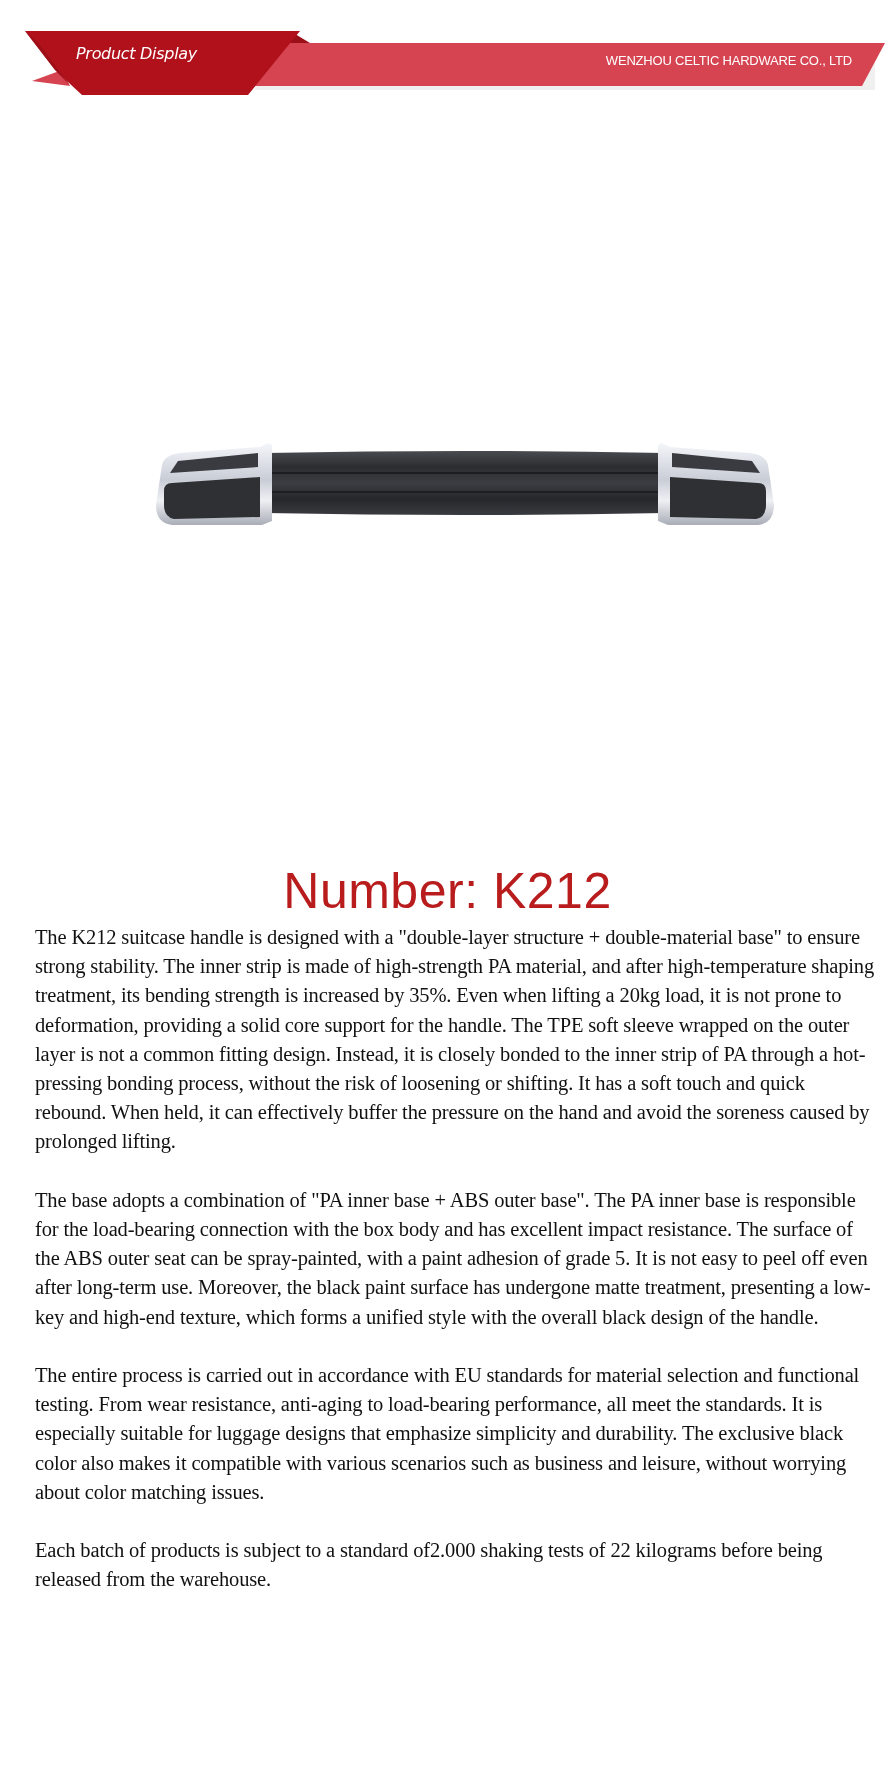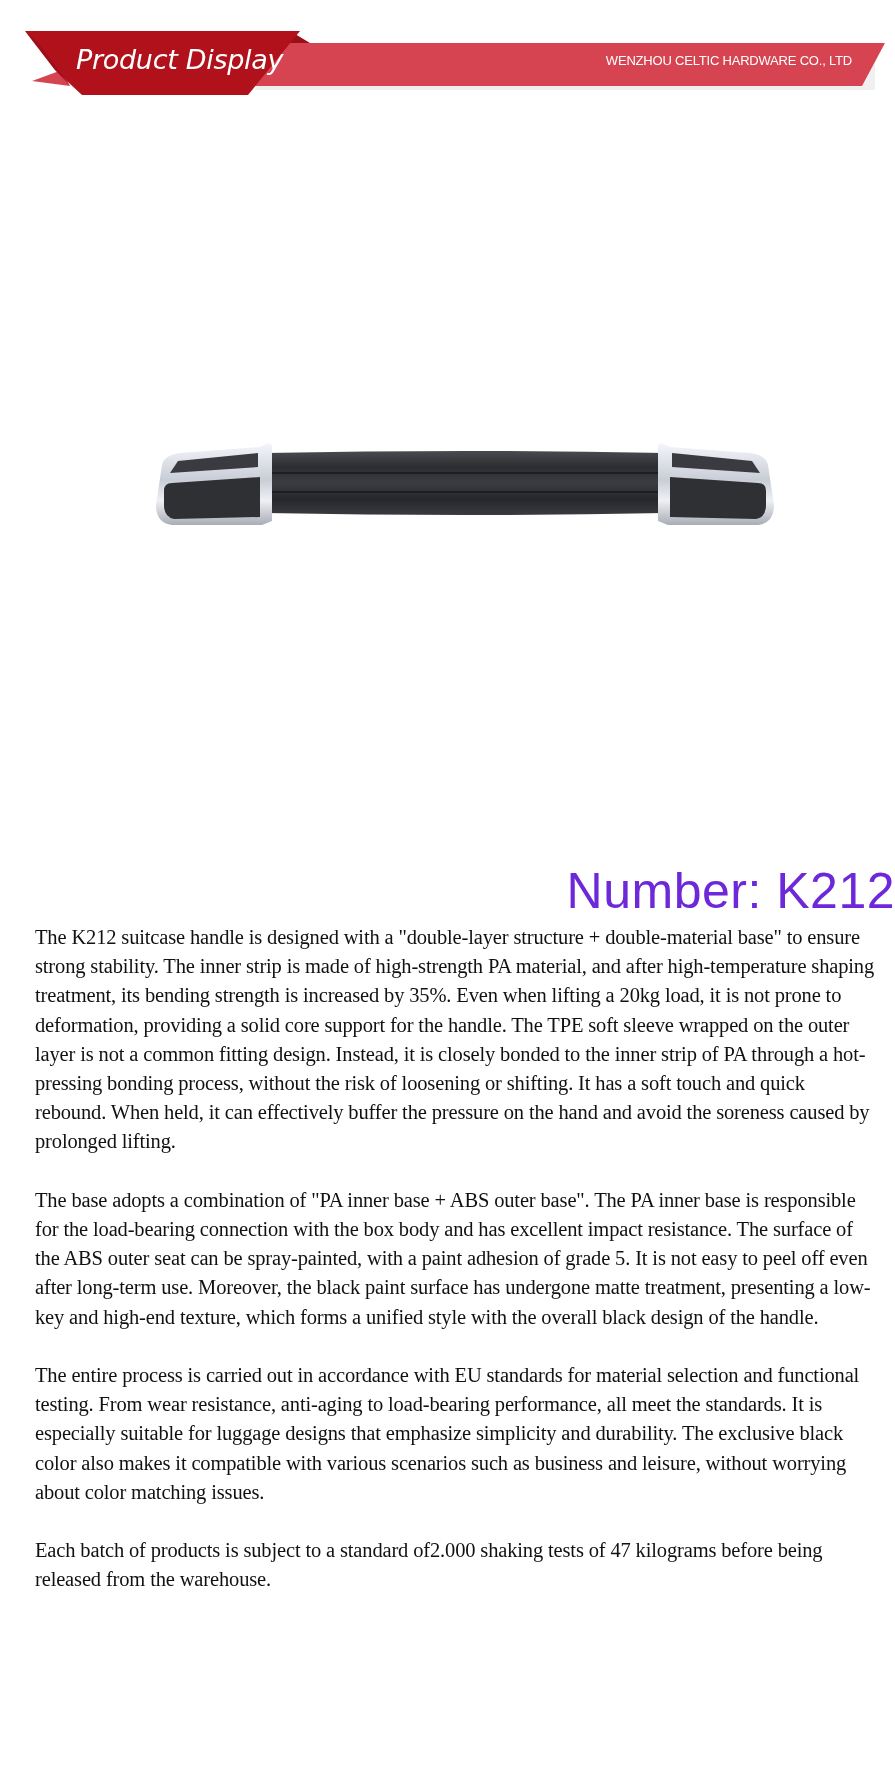--- a/index.html
+++ b/index.html
@@ -26,21 +26,21 @@
       position: absolute;
       left: 0;
       top: 0;
     }
     .banner-title {
       position: absolute;
       left: 76px;
       top: 44px;
       font-family: "DejaVu Sans", sans-serif;
       font-style: italic;
-      font-size: 27px;
+      font-size: 16px;
       color: #ffffff;
       letter-spacing: -0.3px;
       white-space: nowrap;
     }
     .banner-company {
       position: absolute;
       right: 43px;
       top: 53px;
       font-family: "Liberation Sans", sans-serif;
       font-size: 13px;
@@ -53,24 +53,24 @@
       left: 150px;
       top: 425px;
       width: 630px;
       height: 110px;
     }
     .product-number {
       position: absolute;
       left: 0;
       top: 862px;
       width: 895px;
-      text-align: right;
+      text-align: center;
       font-family: "Liberation Sans", sans-serif;
       font-size: 50px;
-      color: #6d28d9;
+      color: #b91c1c;
       letter-spacing: 0.5px;
     }
     .description {
       position: absolute;
       left: 35px;
       top: 923px;
       width: 840px;
       font-family: Liberation Serif, serif;
       font-size: 20.5px;
       line-height: 29.2px;
@@ -134,14 +134,14 @@
     <path d="M602,36 L522,28 L522,42 L610,48 Z" fill="#3a3b40"></path>
   </svg>
 </div>
 
 <div class="product-number">Number: K212</div>
 
 <div class="description">
   <p>The K212 suitcase handle is designed with a "double-layer structure + double-material base" to ensure strong stability. The inner strip is made of high-strength PA material, and after high-temperature shaping treatment, its bending strength is increased by 35%. Even when lifting a 20kg load, it is not prone to deformation, providing a solid core support for the handle. The TPE soft sleeve wrapped on the outer layer is not a common fitting design. Instead, it is closely bonded to the inner strip of PA through a hot-pressing bonding process, without the risk of loosening or shifting. It has a soft touch and quick rebound. When held, it can effectively buffer the pressure on the hand and avoid the soreness caused by prolonged lifting.</p>
   <p>The base adopts a combination of "PA inner base + ABS outer base". The PA inner base is responsible for the load-bearing connection with the box body and has excellent impact resistance. The surface of the ABS outer seat can be spray-painted, with a paint adhesion of grade 5. It is not easy to peel off even after long-term use. Moreover, the black paint surface has undergone matte treatment, presenting a low-key and high-end texture, which forms a unified style with the overall black design of the handle.</p>
   <p>The entire process is carried out in accordance with EU standards for material selection and functional testing. From wear resistance, anti-aging to load-bearing performance, all meet the standards. It is especially suitable for luggage designs that emphasize simplicity and durability. The exclusive black color also makes it compatible with various scenarios such as business and leisure, without worrying about color matching issues.</p>
-  <p>Each batch of products is subject to a standard of2.000 shaking tests of 47 kilograms before being released from the warehouse.</p>
+  <p>Each batch of products is subject to a standard of2.000 shaking tests of 22 kilograms before being released from the warehouse.</p>
 </div>
 
 </body></html>

